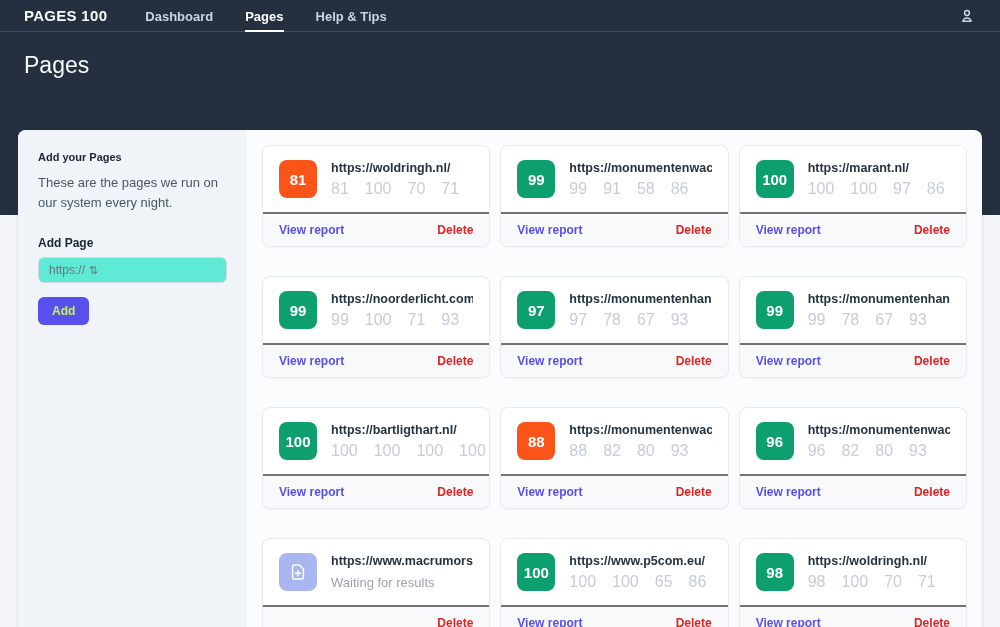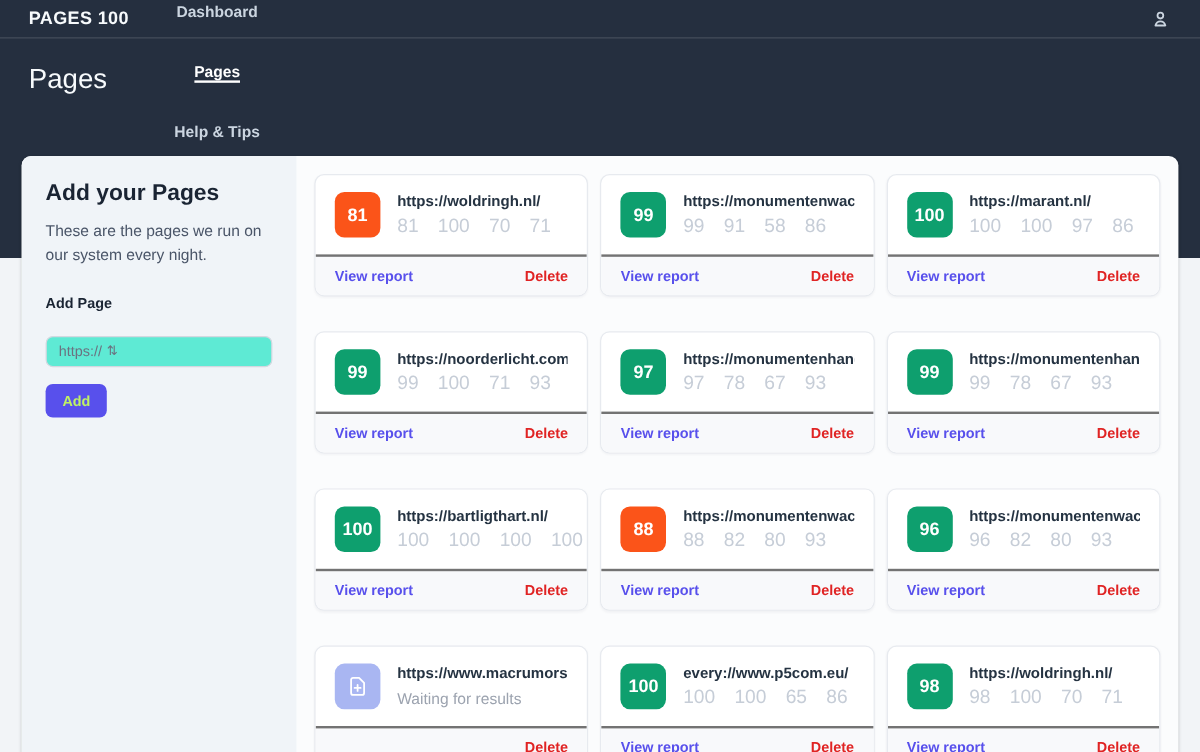--- a/index.html
+++ b/index.html
@@ -9,21 +9,21 @@
     background: #f2f4f7;
     overflow: hidden;
   }
   
   .page-top { background: #252f3f; height: 215px; }
   .navbar {
     height: 32px; display: flex; align-items: center;
     padding: 0 24px; border-bottom: 1px solid rgba(255,255,255,0.14);
   }
   .logo { color: #f7fafc; font-size: 15px; font-weight: 600; letter-spacing: 0.3px; margin-right: 38px; }
-  .nav-items { display: flex; gap: 32px; align-items: center; height: 100%; flex-direction: column; }
+  .nav-items { display: flex; gap: 32px; align-items: center; height: 100%; }
   .nav-item {
     color: #cbd5e0; font-size: 13px; font-weight: 700; cursor: pointer;
     height: 100%; display: flex; align-items: center;
     border-bottom: 2px solid transparent; margin-bottom: -1px; padding-top: 2px;
   }
   .nav-item.active { color: #ffffff; border-bottom-color: #ffffff; }
   .nav-spacer { flex: 1; }
   .user-icon { width: 18px; height: 18px; cursor: pointer; display: block; }
   .hero { padding: 20px 24px 0 24px; }
   .hero-title { color: #f7fafc; font-size: 23px; font-weight: 400; }
@@ -37,23 +37,23 @@
     box-shadow: 0 1px 3px rgba(0,0,0,0.12), 0 1px 2px rgba(0,0,0,0.06);
     display: flex;
     min-height: 470px;
     overflow: hidden;
   }
   .sidebar {
     width: 229px; flex: 0 0 229px;
     background: #f0f4f8;
     padding: 21px 20px;
   }
-  .sidebar-title { font-size: 19px; font-weight: 700; color: #1a2433; margin-bottom: 10px; }
+  .sidebar-title { font-size: 11px; font-weight: 700; color: #1a2433; margin-bottom: 10px; }
   .sidebar-desc { font-size: 13px; color: #4a5568; line-height: 1.5; margin-bottom: 24px; }
-  .field-label { font-size: 12px; font-weight: 700; color: #1a2433; margin-bottom: 20px; }
+  .field-label { font-size: 12px; font-weight: 700; color: #1a2433; margin-bottom: 7px; }
   .url-input {
     width: 100%; background: #5eead4; border: 1px solid #d3d8e0; border-radius: 6px;
     padding: 5px 10px; font-size: 12px; color: #6b7280;
     display: flex; align-items: center; gap: 4px; cursor: text; margin-bottom: 14px;
   }
   .spinner-glyph { font-size: 11px; color: #6b7280; line-height: 1; }
   .add-btn {
     background: #5850ec; color: #bef264; border: none; border-radius: 6px;
     font-family: "Liberation Sans", sans-serif;
     font-size: 12px; font-weight: 700; padding: 7px 14px; cursor: pointer;
@@ -309,21 +309,21 @@
           </div>
         </div>
         <div class="card-footer only-delete">
           <a class="link delete">Delete</a>
         </div>
       </div>
       <div class="card">
         <div class="card-body">
           <div class="badge green">100</div>
           <div class="card-info">
-            <div class="card-url">every://www.p5com.eu/</div>
+            <div class="card-url">https://www.p5com.eu/</div>
             <div class="card-scores">
               <span>100</span>
               <span>100</span>
               <span>65</span>
               <span>86</span>
             </div>
           </div>
         </div>
         <div class="card-footer">
           <a class="link view">View report</a>

